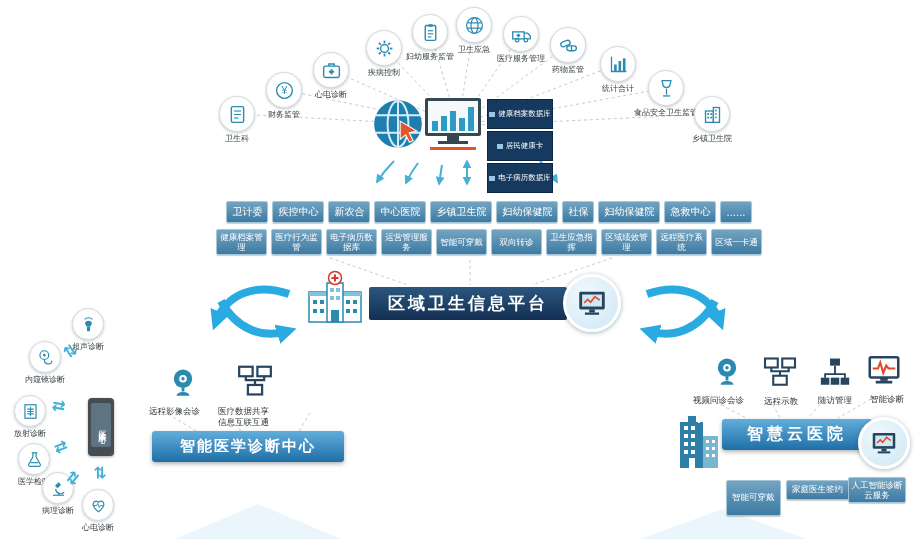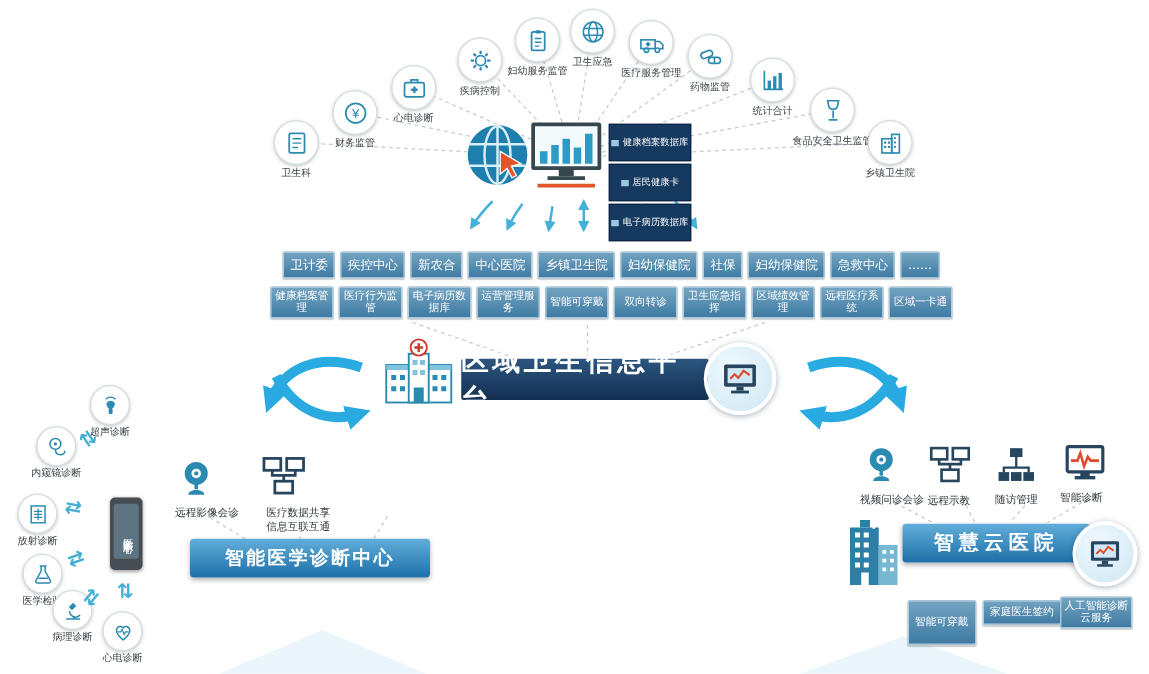--- a/index.html
+++ b/index.html
@@ -22,29 +22,29 @@
   .obtn { background:linear-gradient(180deg,#73a4c1,#3e7aa3); border:1px solid #a6c6d8; color:#fff;
           font-size:10px; white-space:nowrap; padding:0 5px; height:22px; display:flex; align-items:center;
           border-radius:2px; box-shadow:0 1px 1px rgba(0,0,0,.2); }
   .sbtn { width:51px; min-height:25px; height:auto; font-size:8.5px; line-height:1.2; padding:2px 1px;
           text-align:center; justify-content:center; white-space:normal; }
   .db-stack { position:absolute; left:487px; top:99px; z-index:2; }
   .db { width:66px; height:30px; background:#16395f; border:1px solid #0d2645; color:#fff; font-size:7.5px;
         display:flex; align-items:center; justify-content:center; gap:3px; margin-bottom:2px; }
   .db-ic { width:6px; height:5px; background:#9cc7e2; display:inline-block; }
   .banner-main { position:absolute; left:369px; top:287px; width:198px; height:33px;
-        background:linear-gradient(180deg,#2c567f,#132f52); color:#fff; font-weight:bold; font-size:22px;
-        letter-spacing:3px; display:flex; align-items:center; justify-content:flex-start; z-index:3; border-radius:2px; }
+        background:linear-gradient(180deg,#2c567f,#132f52); color:#fff; font-weight:bold; font-size:17px;
+        letter-spacing:3px; display:flex; align-items:center; justify-content:center; z-index:3; border-radius:2px; }
   .banner-grad { position:absolute; background:linear-gradient(180deg,#62aeda,#1e6fa8); color:#fff;
         font-weight:bold; display:flex; align-items:center; justify-content:center; z-index:3;
         border-radius:3px; box-shadow:0 2px 4px rgba(0,0,0,.3); }
   .pc-circle { position:absolute; border-radius:50%;
         background:radial-gradient(circle at 35% 30%, #eef8fd, #cfe8f4); border:3px solid #fff;
         box-shadow:0 1px 5px rgba(30,60,80,.4); display:flex; align-items:center; justify-content:center; z-index:4; }
-  .svc { position:absolute; text-align:left; z-index:2; }
+  .svc { position:absolute; text-align:right; z-index:2; }
   .svc .nlabel { font-size:8.5px; color:#2f373b; }
   .dbl { position:absolute; color:#41aed6; font-size:16px; font-weight:bold; z-index:2; }
   .phone { position:absolute; left:88px; top:398px; width:26px; height:58px; background:#454c52;
         border-radius:4px; z-index:2; box-shadow:0 1px 3px rgba(0,0,0,.35); }
   .phone .screen { position:absolute; left:3px; top:5px; width:20px; height:44px; background:#5f7482; border-radius:2px; }
   .phone .vtext { position:absolute; inset:0; display:flex; align-items:center; justify-content:center;
         writing-mode:vertical-rl; color:#fff; font-size:8px; letter-spacing:1px; z-index:1; }
   .hubpiece { position:absolute; z-index:2; }
 </style>
 </head>

